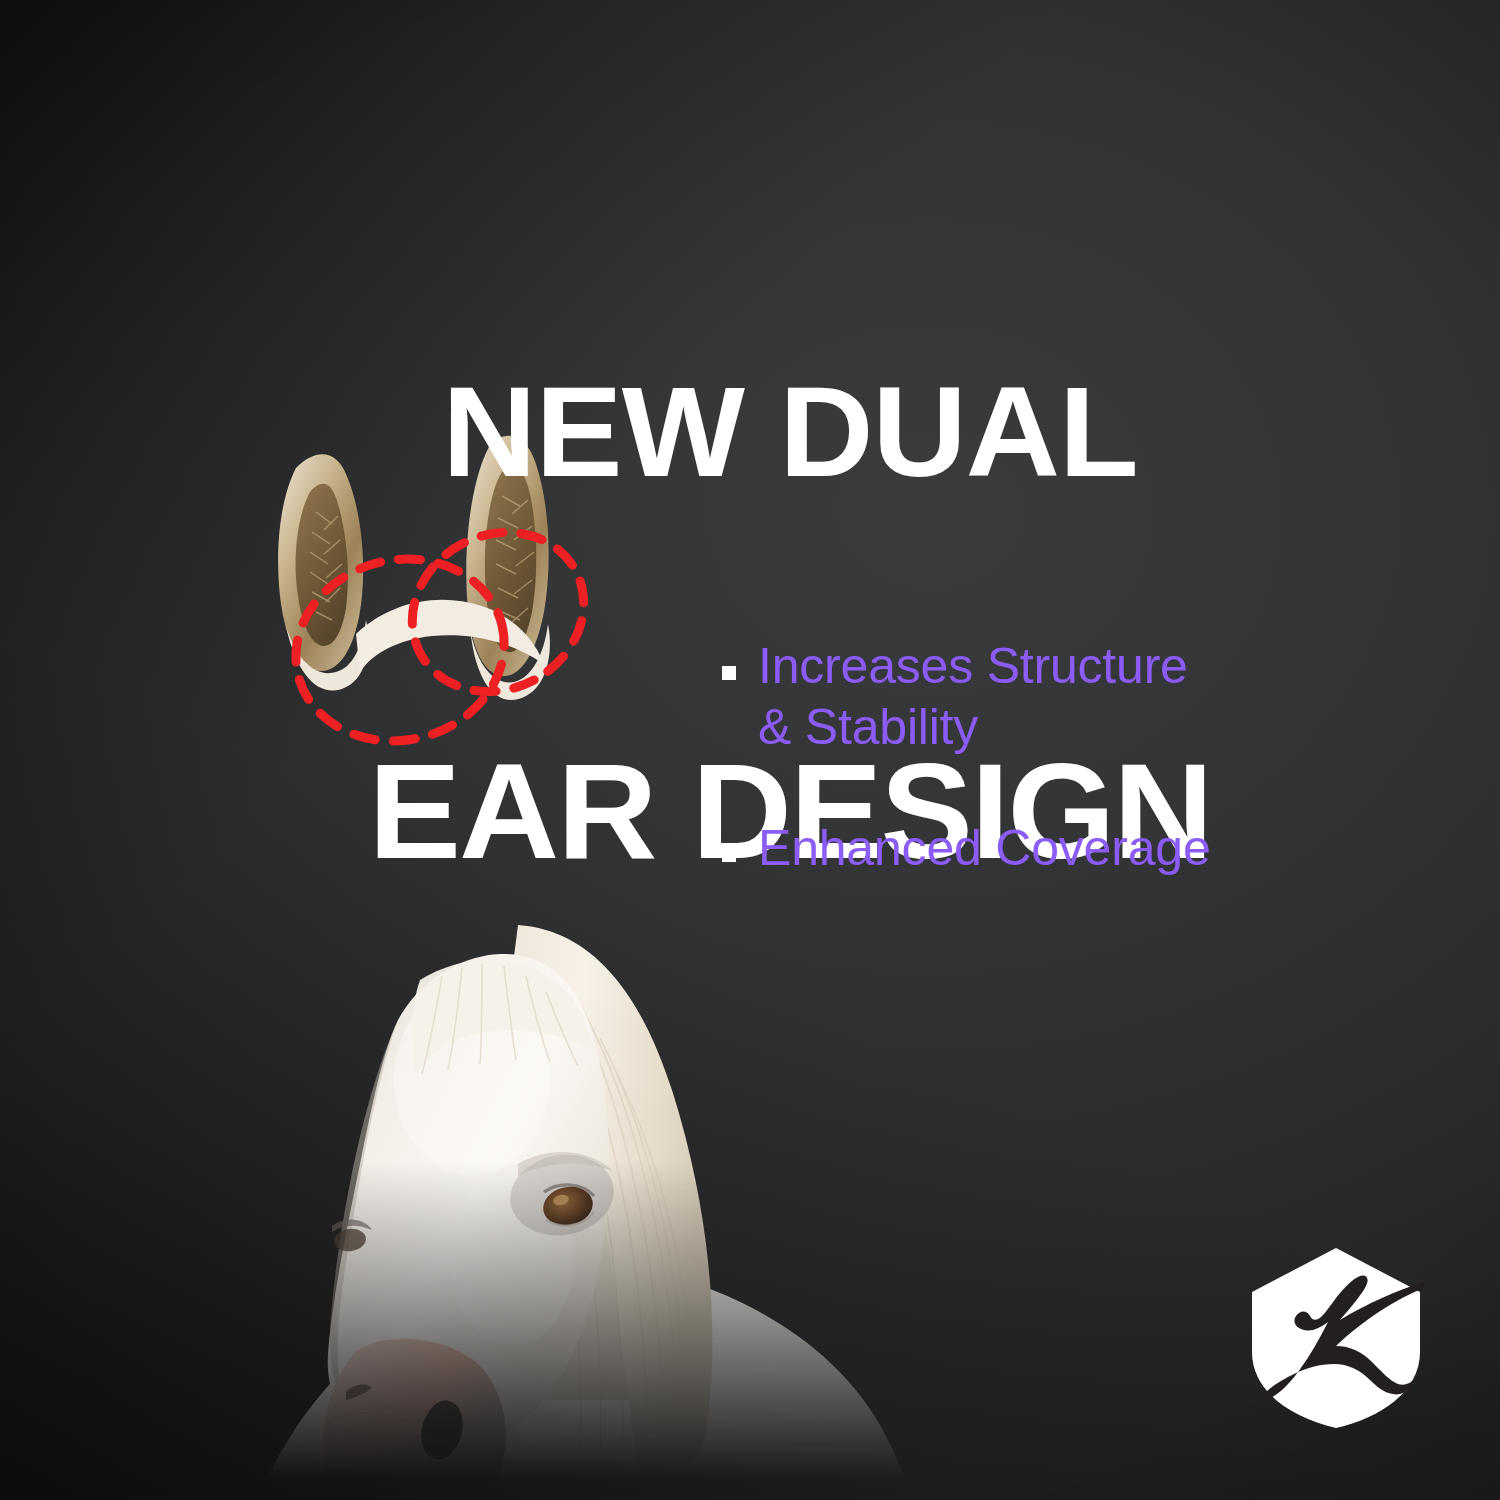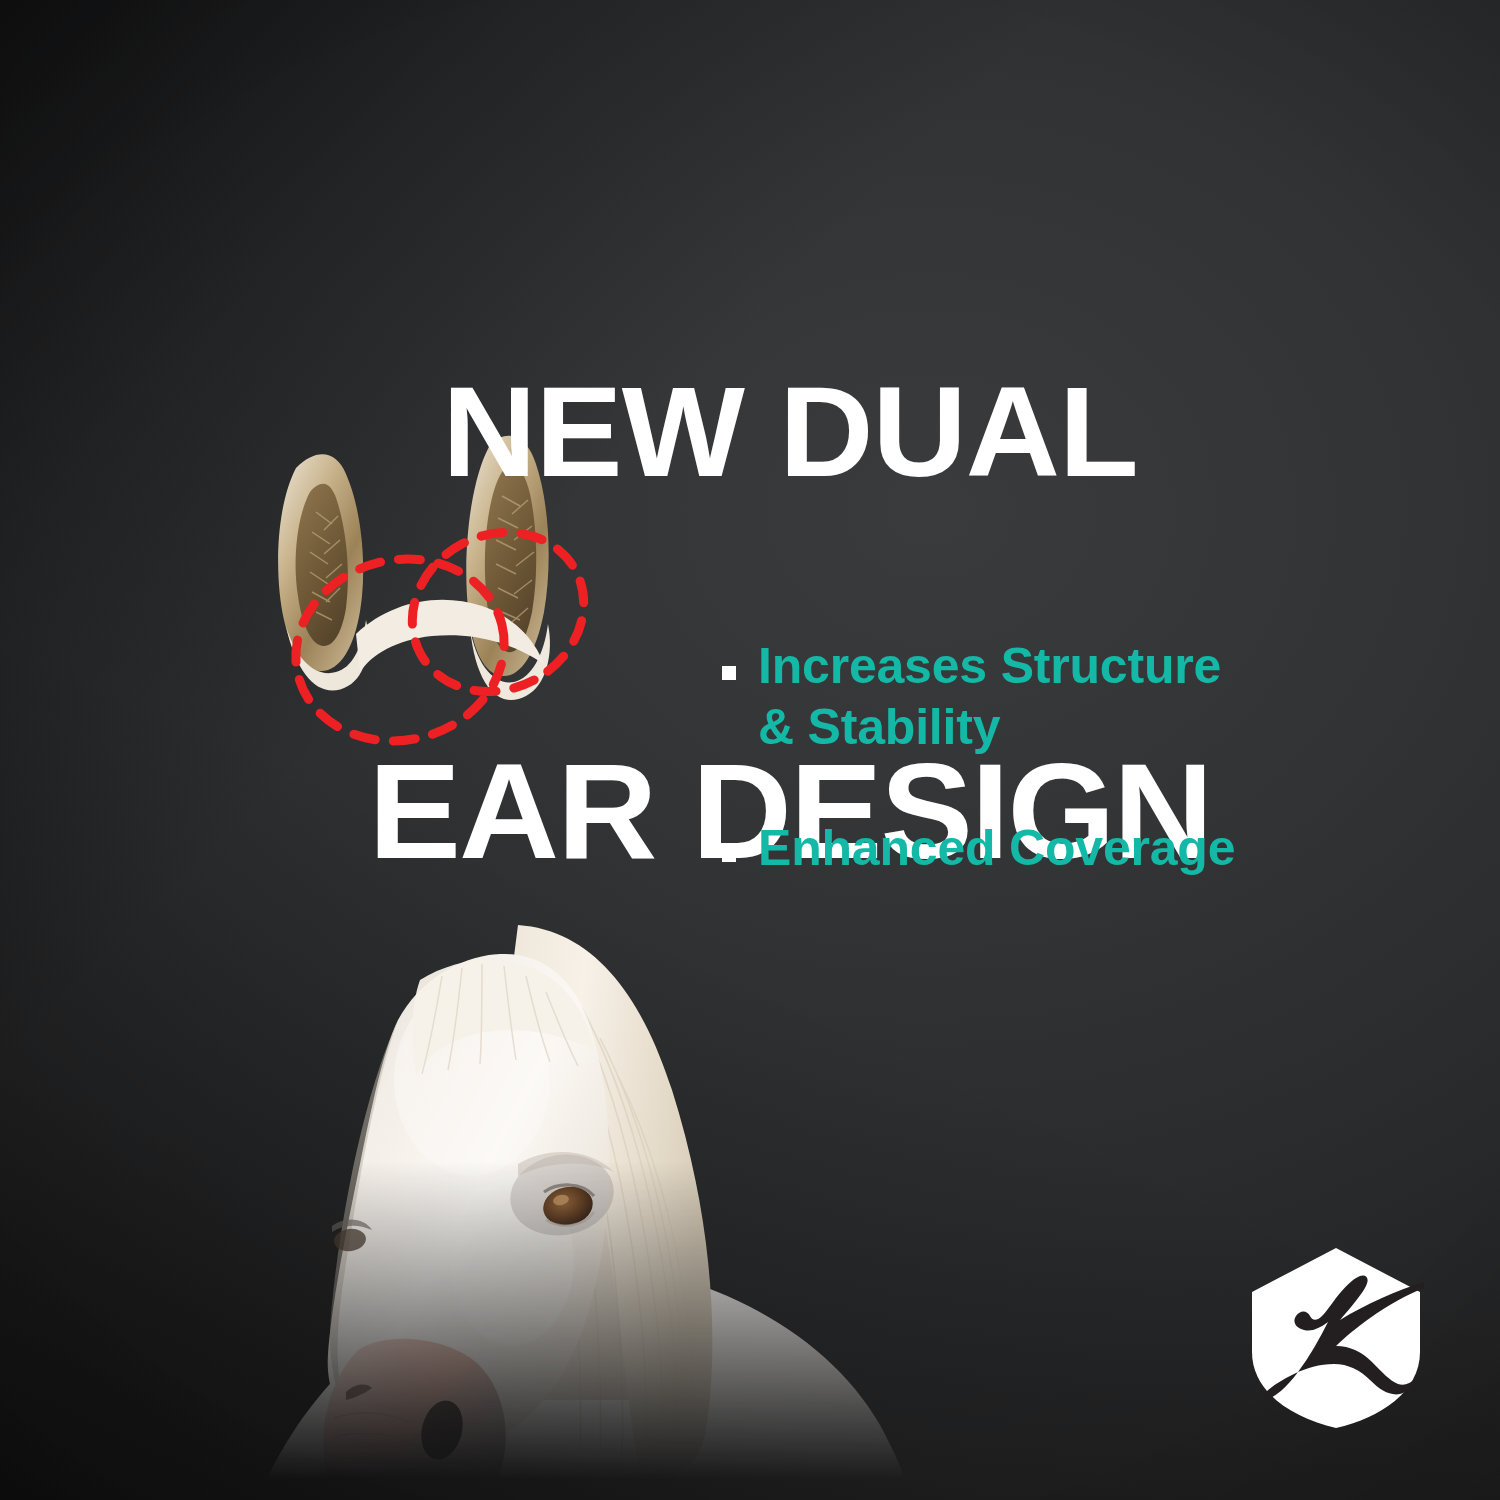--- a/index.html
+++ b/index.html
@@ -61,24 +61,24 @@
   }
   .bullet:last-child{margin-bottom:0;}
   .bullet-mark{
     flex:0 0 auto;
     width:14px;height:14px;
     background:#ffffff;
     margin-top:30px;
     margin-right:22px;
   }
   .bullet-text{
-    color:#14b8a6;
+    color:#8b5cf6;
     font-size:50px;
     line-height:1.22;
-    font-weight:700;
+    font-weight:400;
     letter-spacing:-0.2px;
   }
 
   
   .horse-wrap{
     position:absolute;
     left:120px; top:420px;
     width:820px; height:1060px;
   }
   .horse-svg{width:100%;height:100%;display:block;}

